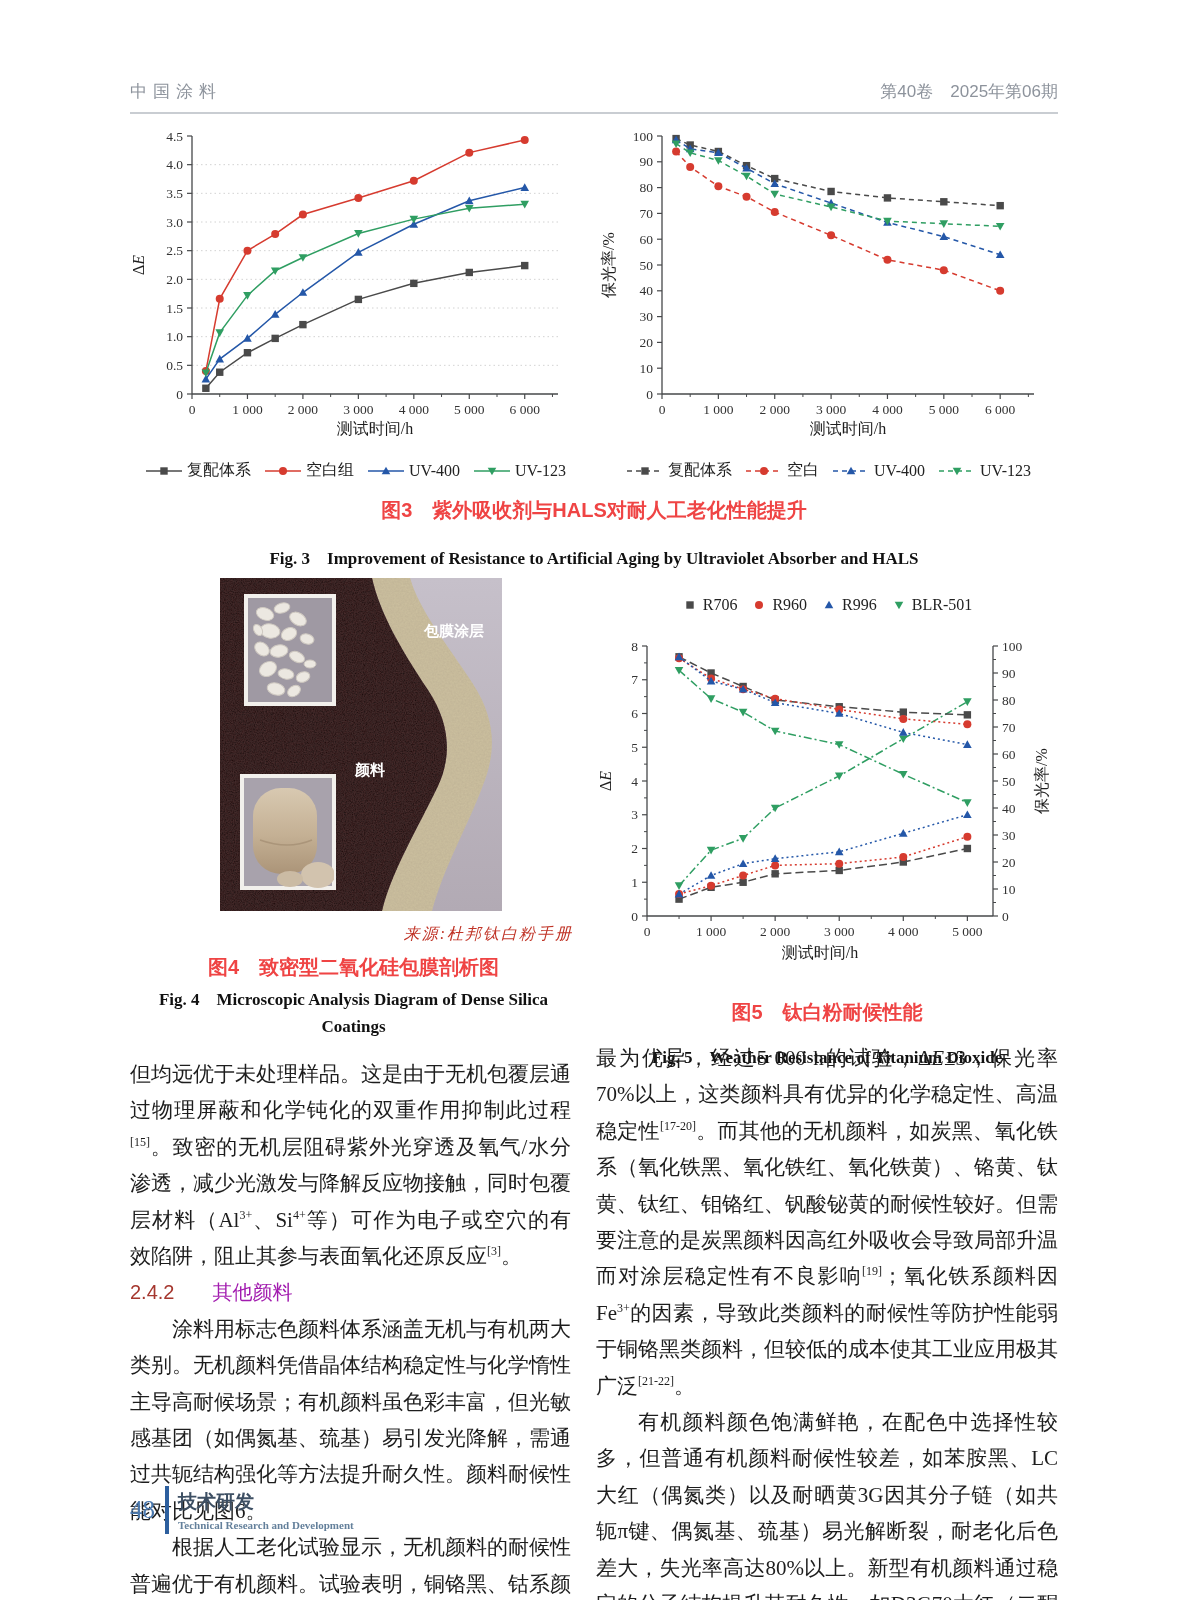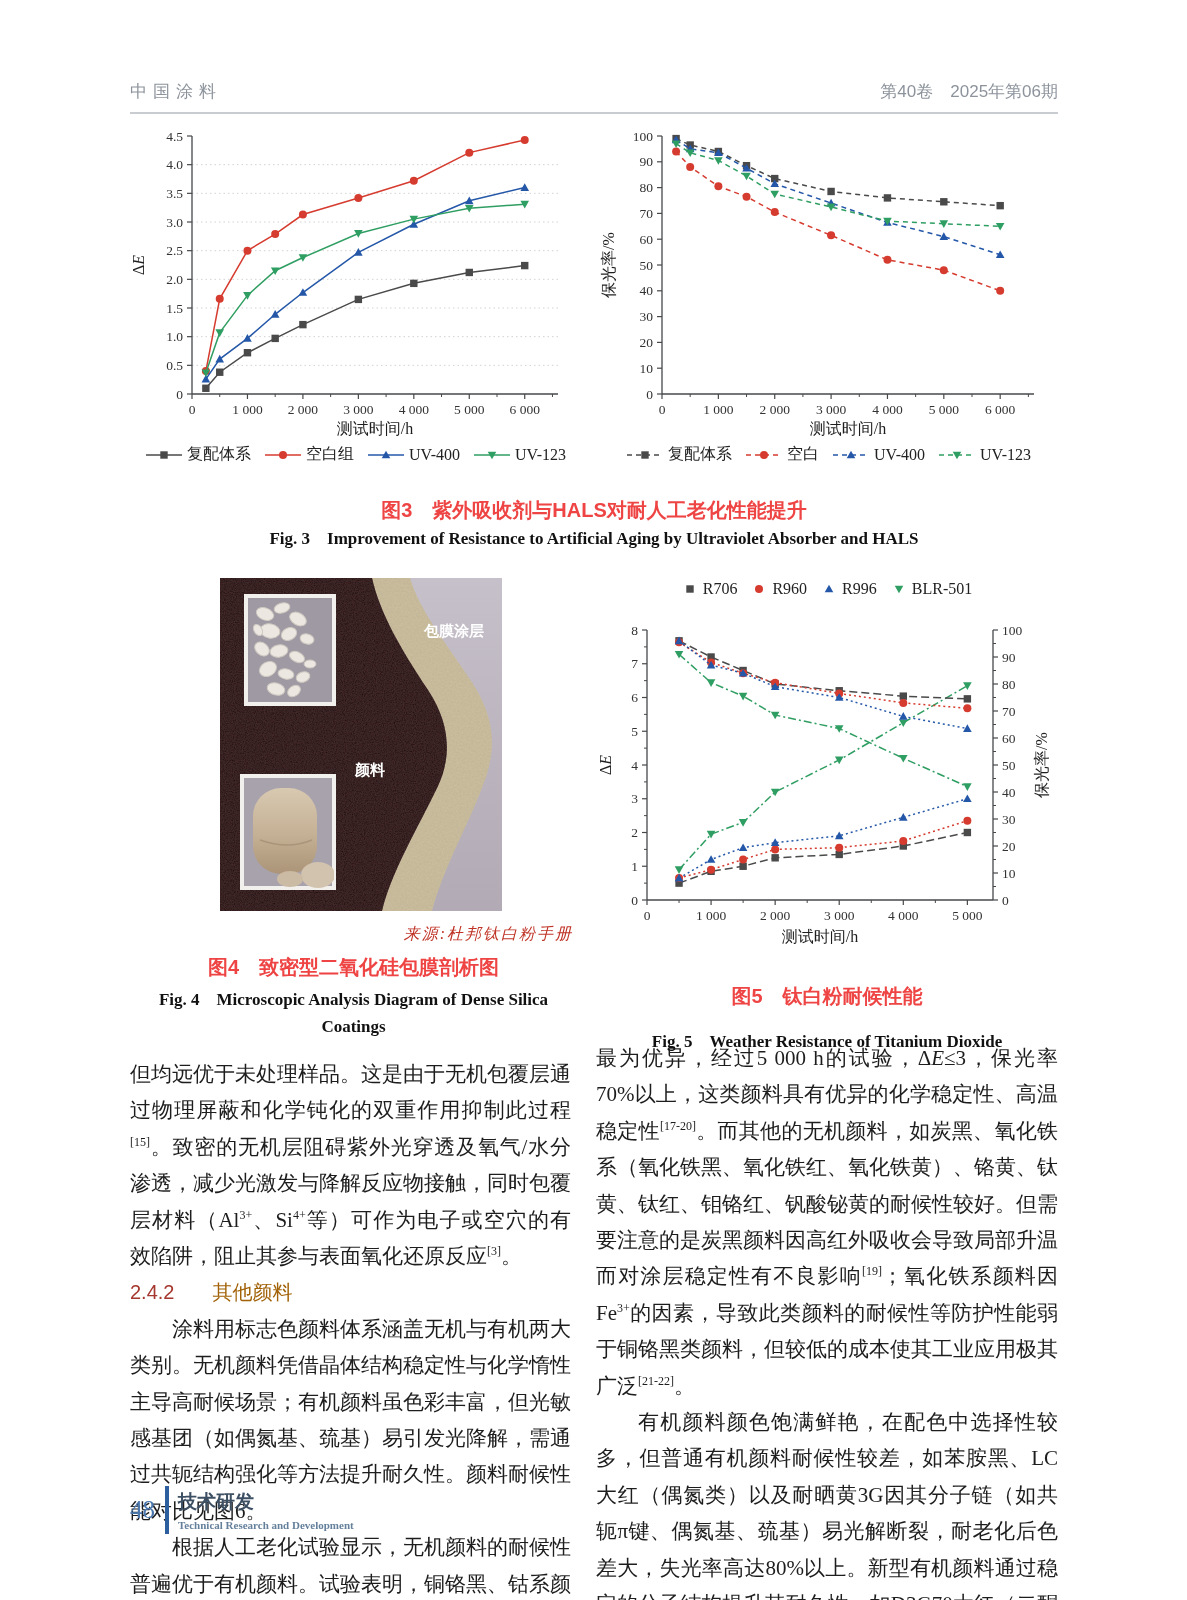--- a/index.html
+++ b/index.html
@@ -6,28 +6,28 @@
   .page{position:relative;width:1187px;height:1600px;background:#fff;overflow:hidden;
         font-family:"Liberation Serif","DejaVu Serif",serif;color:#1c1c1c;}
   
   .hdr{position:absolute;top:80px;left:130px;width:928px;display:flex;justify-content:space-between;
        align-items:flex-end;padding-bottom:9px;border-bottom:2px solid #c9cdd2;
        font-family:"Liberation Sans","DejaVu Sans",sans-serif;font-size:17px;color:#8d939c;}
   .hdr .jr{letter-spacing:6px;}
   
   .fig3row{position:absolute;top:124px;left:130px;width:928px;display:flex;justify-content:space-between;}
   .chartblock{display:flex;flex-direction:column;align-items:center;}
-  .legendrow{display:flex;justify-content:flex-start;align-items:center;margin-top:2px;font-size:16px;color:#222;}
+  .legendrow{display:flex;justify-content:flex-start;align-items:center;margin-top:18px;font-size:16px;color:#222;}
   .legend-item{display:inline-flex;align-items:center;gap:5px;margin:0 7px;}
   .legend-item svg{display:block;}
   .fig5 .legendrow{margin-bottom:2px;}
   .capzh{text-align:center;font-family:"Liberation Sans","DejaVu Sans",sans-serif;font-weight:bold;
          font-size:20px;color:#ef4444;}
   .capen{text-align:center;font-family:"Liberation Serif","DejaVu Serif",serif;font-weight:bold;
-         font-size:17px;color:#111;}
+         font-size:17px;color:#111;margin-top:20px;}
   .fig3capzh{position:absolute;top:497px;left:130px;width:928px;}
   .fig3capen{position:absolute;top:527px;left:130px;width:928px;}
   
   .fig4{position:absolute;top:578px;left:130px;width:447px;}
   .fig4 .photo{margin-left:90px;display:block;}
   .fig4 .src{margin-top:13px;text-align:right;padding-right:4px;color:#c03427;
              font-style:italic;font-size:16px;letter-spacing:2px;}
   .fig4 .capzh{margin-top:9px;}
   .fig4 .capen{margin-top:5px;line-height:27px;}
   
@@ -40,21 +40,21 @@
   .photo-label{font-family:"Liberation Sans","DejaVu Sans",sans-serif;font-size:15px;font-weight:bold;fill:#fff;}
   
   .col{position:absolute;text-align:justify;font-size:21px;line-height:36.4px;color:#1d1d1d;}
   .col p{margin:0;}
   .col .indent{text-indent:2em;}
   .col sup{font-size:12px;line-height:0;}
   .colL{top:1056px;left:130px;width:441px;}
   .colR{top:1040px;left:596px;width:462px;}
   .secheading{margin:3px 0 2px 0;font-family:"Liberation Sans","DejaVu Sans",sans-serif;font-size:20px;}
   .secnum{color:#a5372e;margin-right:38px;}
-  .sectitle{color:#a16207;}
+  .sectitle{color:#a21caf;}
   
   .ftr{position:absolute;top:1486px;left:130px;display:flex;align-items:center;}
   .ftr .pg{font-size:25px;color:#4a78ae;margin-right:10px;font-family:"Liberation Serif",serif;}
   .ftr .bar{width:4px;height:48px;background:#2d5f9e;margin-right:9px;}
   .ftr .sec-zh{font-family:"Liberation Sans","DejaVu Sans",sans-serif;font-weight:bold;
                font-size:19px;color:#3d4f63;}
   .ftr .sec-en{font-size:11px;color:#64809b;margin-top:4px;font-weight:bold;}
 </style>
 </head>
 <body>

